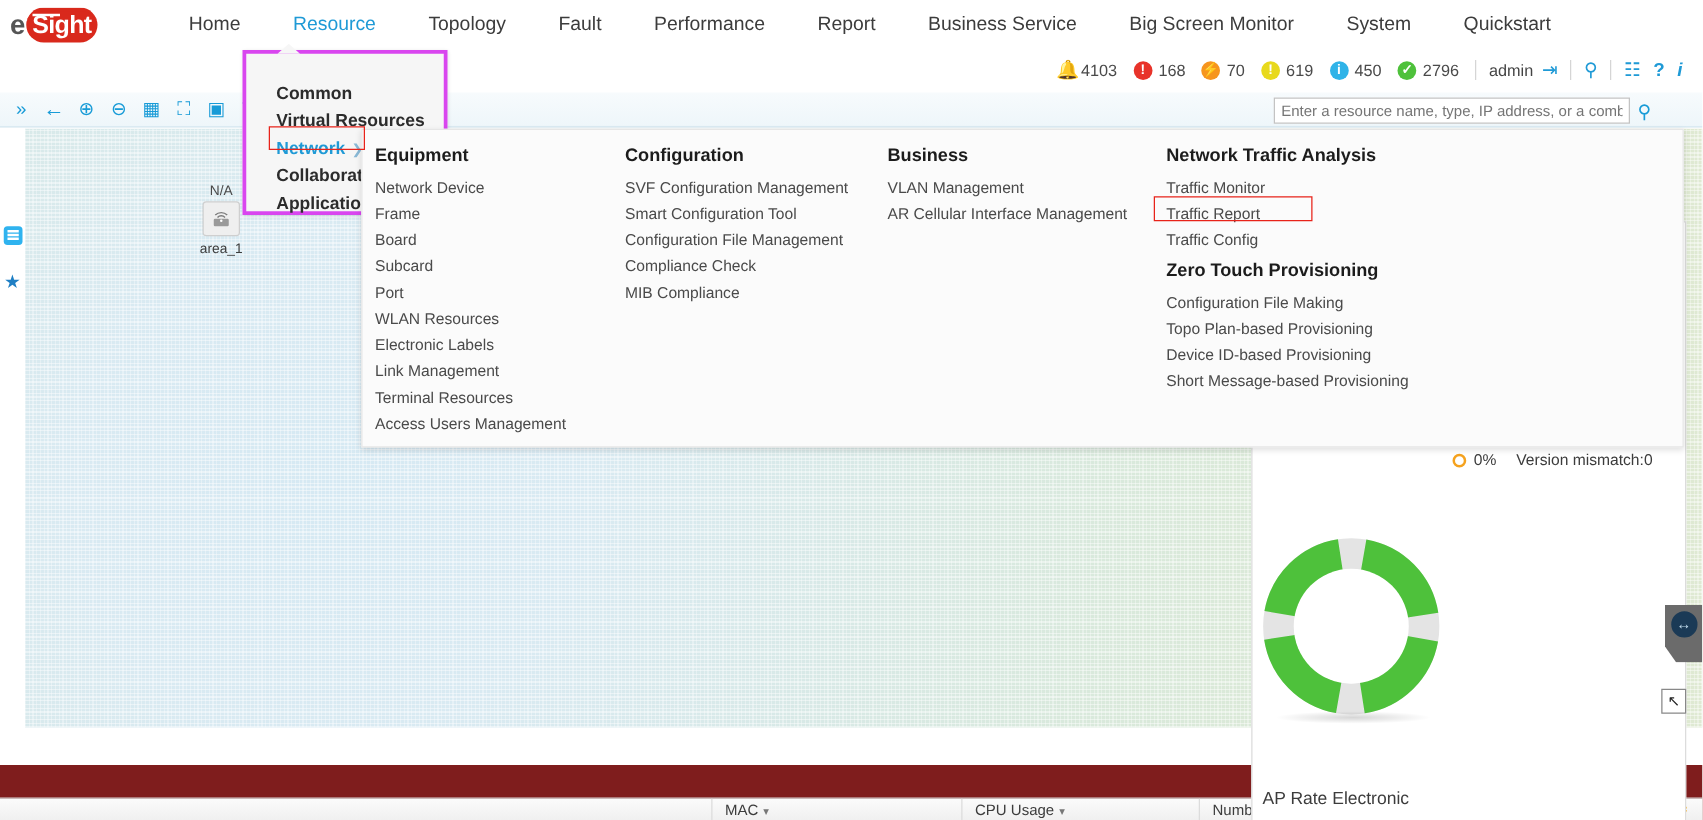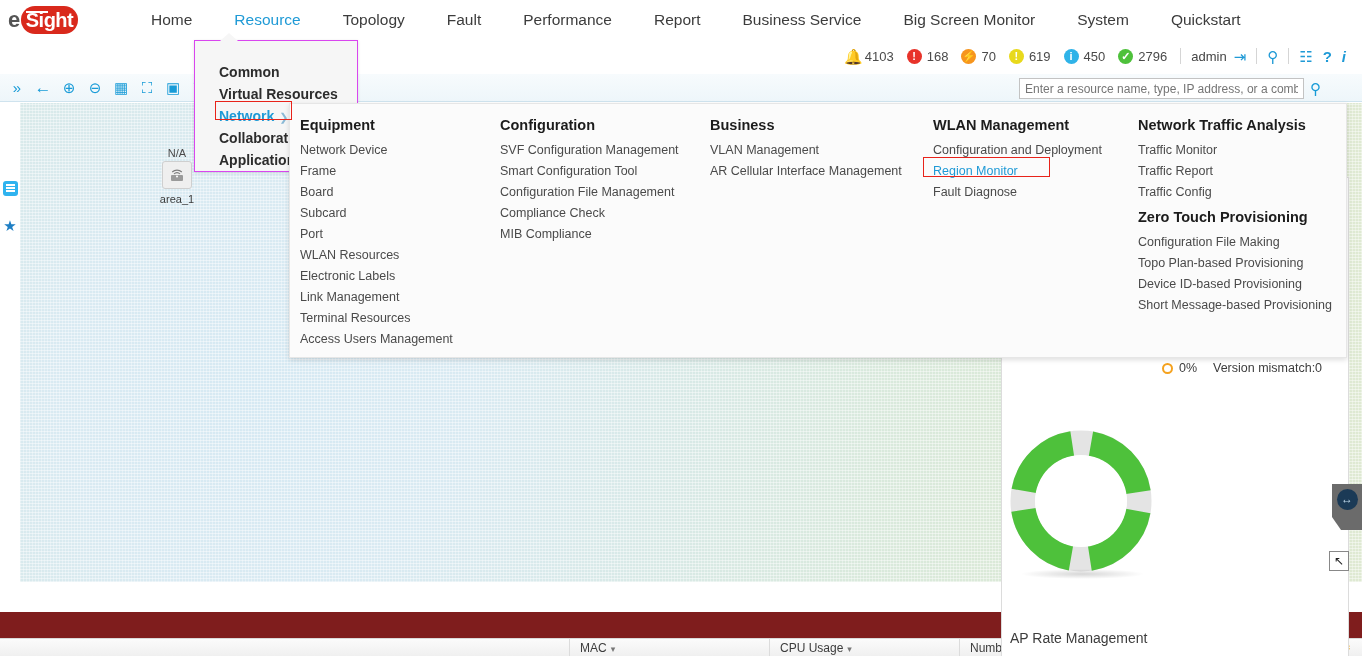--- a/index.html
+++ b/index.html
@@ -193,21 +193,21 @@
     background: linear-gradient(#fbfbfb, #f0f0f0); border-top: 1px solid #dadada;
     display: flex; align-items: center; font-size: 12px; color: #3c3c3c;
   }
   .thcell { border-right: 1px solid #dcdcdc; height: 18px; line-height: 18px; padding-left: 10px; }
   .thcell .caret { color: #777; font-size: 9px; margin-left: 4px; }
   .gear { color: #f0a30a; font-size: 13px; }
 
   
   .menu-left {
     position: absolute; left: 194px; top: 40px; width: 164px; height: 132px;
-    background: #f6f6f6; border: 1px solid #d946ef; z-index: 60;
+    background: #f6f6f6; border: 3px solid #d946ef; z-index: 60;
     box-shadow: 0 1px 3px rgba(0,0,0,0.12);
   }
   .menu-left .caretup {
     position: absolute; left: 25px; top: -8px; width: 0; height: 0;
     border-left: 9px solid transparent; border-right: 9px solid transparent;
     border-bottom: 8px solid #f6f6f6;
   }
   .mlitem {
     height: 22px; line-height: 22px; padding-left: 24px; font-size: 14px;
     font-weight: bold; color: #2c2c2c; cursor: pointer; white-space: nowrap;
@@ -402,21 +402,21 @@
           <span class="ring" style="border-color:#e8332a"></span>
           <span class="pct">0%</span>
           <span class="lbl">Fault:0</span>
         </div>
         <div class="statrow">
           <span class="ring" style="border-color:#f5a21e"></span>
           <span class="pct">0%</span>
           <span class="lbl">Version mismatch:0</span>
         </div>
       </div>
-      <div class="aprate">AP Rate Management</div>
+      <div class="aprate">AP Rate Electronic</div>
 
     </div>
   </div>
 
   <div class="bottomzone">
     <div class="filterrow">
       <div class="selwrap">
         <span class="selval">All</span>
         <span class="selarrow">▼</span>
       </div>
@@ -478,26 +478,20 @@
       <a class="mlink" href="#">Compliance Check</a>
       <a class="mlink" href="#">MIB Compliance</a>
     </div>
 
     <div class="mcol" style="width:223px">
       <div class="mhead">Business</div>
       <a class="mlink" href="#">VLAN Management</a>
       <a class="mlink" href="#">AR Cellular Interface Management</a>
     </div>
 
-    <div class="mcol" style="width:205px">
-      <div class="mhead">WLAN Management</div>
-      <a class="mlink" href="#">Configuration and Deployment</a>
-      <a class="mlink hl" href="#">Region Monitor</a>
-      <a class="mlink" href="#">Fault Diagnose</a>
-    </div>
 
     <div class="mcol" style="width:210px">
       <div class="mhead">Network Traffic Analysis</div>
       <a class="mlink" href="#">Traffic Monitor</a>
       <a class="mlink" href="#">Traffic Report</a>
       <a class="mlink" href="#">Traffic Config</a>
       <div class="mhead" style="margin-top:6px">Zero Touch Provisioning</div>
       <a class="mlink" href="#">Configuration File Making</a>
       <a class="mlink" href="#">Topo Plan-based Provisioning</a>
       <a class="mlink" href="#">Device ID-based Provisioning</a>

